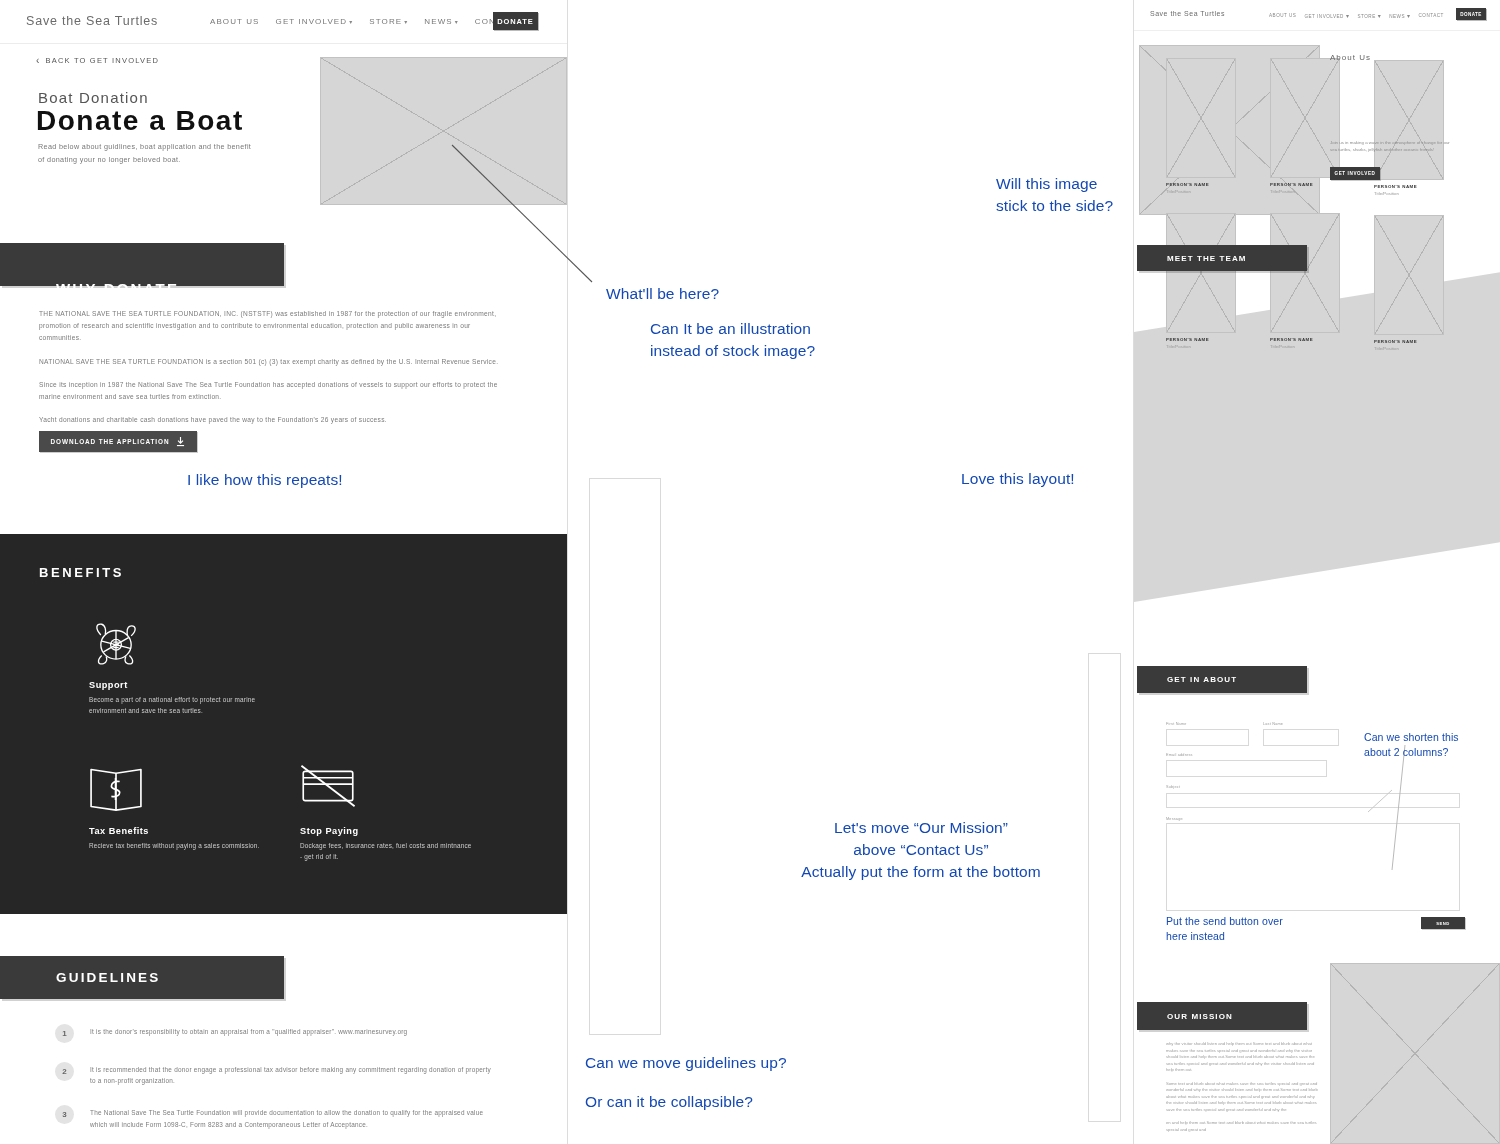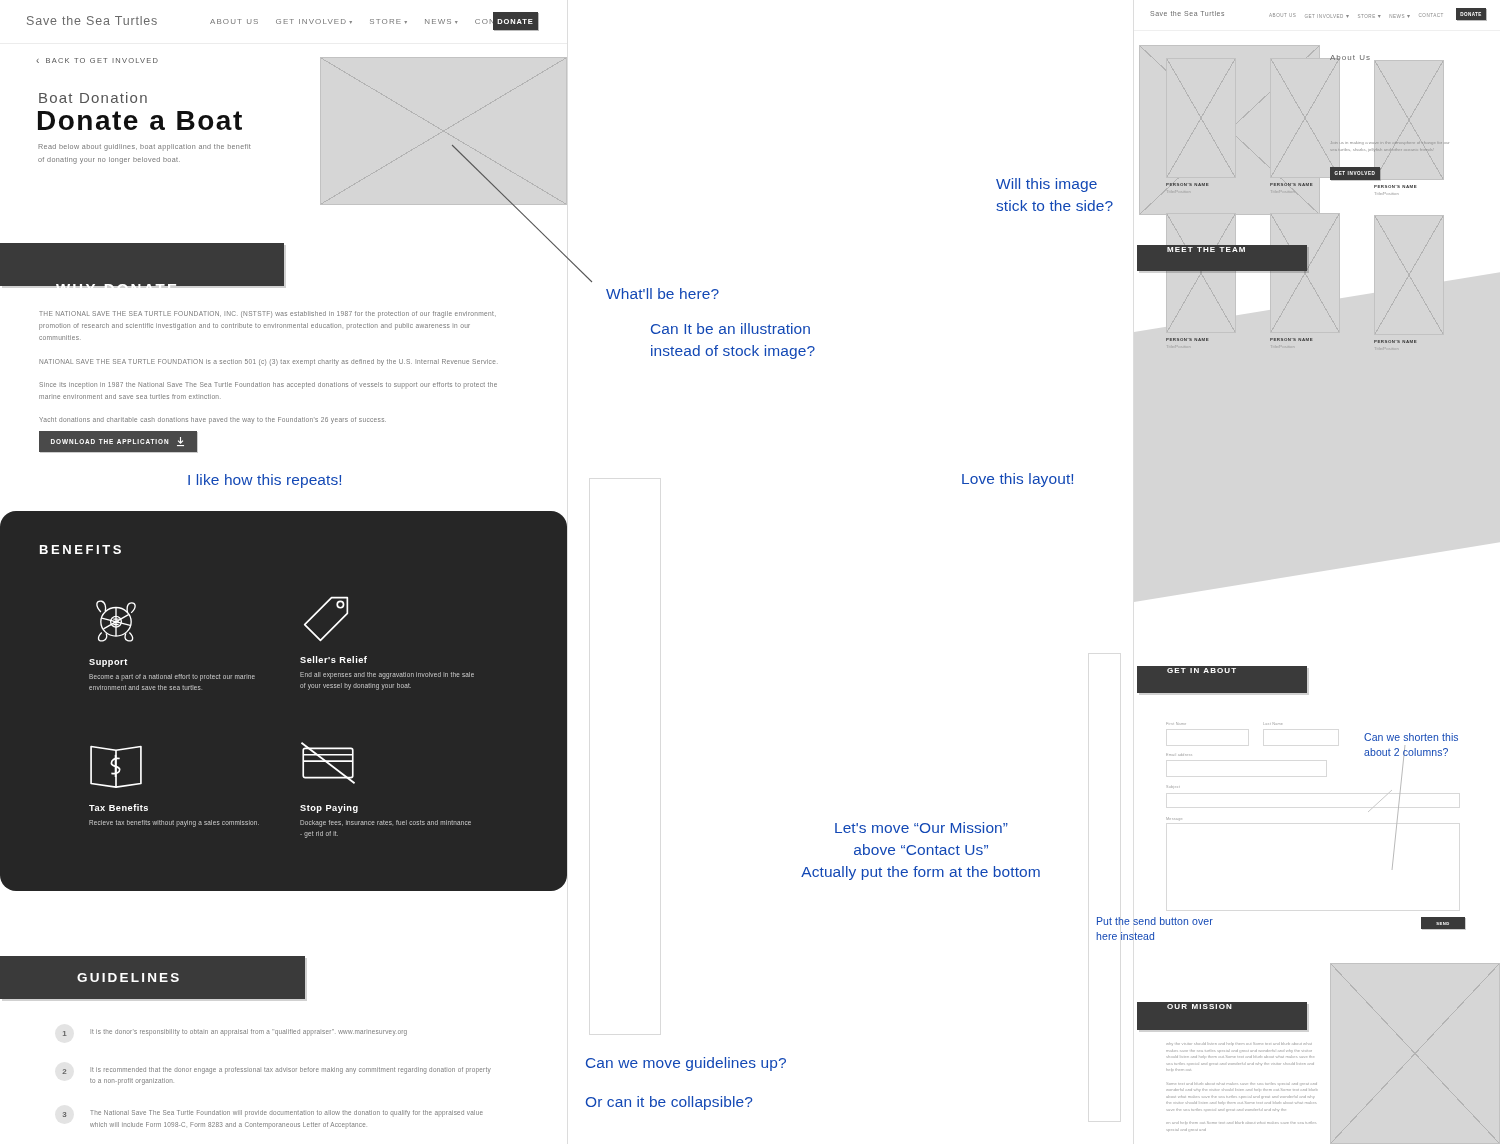--- a/index.html
+++ b/index.html
@@ -43,32 +43,32 @@
   .xbox::before,.xbox::after{content:"";position:absolute;left:0;top:0;width:100%;height:100%;
     background:linear-gradient(to bottom right,transparent calc(50% - .5px),#b3b3b3 calc(50% - .5px),#b3b3b3 calc(50% + .5px),transparent calc(50% + .5px));}
   .xbox::after{background:linear-gradient(to bottom left,transparent calc(50% - .5px),#b3b3b3 calc(50% - .5px),#b3b3b3 calc(50% + .5px),transparent calc(50% + .5px));}
 
   
   .sec-bar{position:absolute;left:0;background:#3a3a3a;box-shadow:2px 2px 0 rgba(0,0,0,.18);display:flex;align-items:center;}
   .sec-bar .sec-label{color:#fff;font-weight:bold;letter-spacing:2.2px;}
 
   #bar-why{top:243px;width:284px;height:43px;}
   #bar-why .sec-label{margin-left:56px;font-size:15px;margin-top:48px;}
-  #bar-guidelines{top:956px;width:284px;height:43px;padding-left:21px;}
+  #bar-guidelines{top:956px;width:284px;height:43px;}
   #bar-guidelines .sec-label{margin-left:56px;font-size:13.5px;}
 
   
   .why-body{position:absolute;left:39px;top:308px;width:460px;}
   .why-p{font-size:6.6px;line-height:1.85;letter-spacing:.3px;color:#7a7a7a;margin:0 0 11px 0;}
   .dl-btn{position:absolute;left:39px;top:431px;width:158px;height:21px;background:#4a4a4a;color:#fff;
     display:flex;align-items:center;justify-content:center;gap:7px;font-size:6.4px;font-weight:bold;letter-spacing:.9px;
     box-shadow:1px 1px 0 rgba(0,0,0,.2);}
 
   
-  #benefits{position:absolute;left:0;top:511px;width:567px;height:380px;background:#262626;border-radius:16px;}
+  #benefits{position:absolute;left:0;top:534px;width:567px;height:380px;background:#262626;}
   .ben-title{position:absolute;left:39px;top:31px;color:#fff;font-size:13px;font-weight:bold;letter-spacing:2.6px;}
   .ben-item{position:absolute;width:175px;}
   .ben-item .ico{height:52px;margin-bottom:10px;}
   .ben-h{color:#fff;font-size:9.2px;font-weight:bold;letter-spacing:.5px;margin-bottom:5px;}
   .ben-p{color:#cfcfcf;font-size:6.4px;line-height:1.65;letter-spacing:.2px;}
   #ben-0{left:89px;top:84px;}
   #ben-1{left:300px;top:82px;}
   #ben-2{left:89px;top:230px;}
   #ben-3{left:300px;top:230px;}
 
@@ -87,21 +87,21 @@
   .rdonate{position:absolute;left:322px;top:8px;width:30px;height:12px;background:#3a3a3a;color:#fff;font-size:4.6px;
     font-weight:bold;letter-spacing:.4px;display:flex;align-items:center;justify-content:center;box-shadow:1px 1px 0 #bbb;}
 
   .rhero-img{position:absolute;left:5px;top:45px;width:181px;height:170px;}
   .rhero-eyebrow{position:absolute;left:1330px;top:53px;font-size:8px;letter-spacing:1px;color:#666;}
   .rhero-title{position:absolute;left:1329px;top:63px;width:150px;font-size:16.5px;font-weight:bold;letter-spacing:1px;line-height:1.25;color:#111;}
   .rhero-sub{position:absolute;left:1330px;top:139px;width:125px;font-size:4.4px;line-height:1.7;color:#8c8c8c;}
   .rget-btn{position:absolute;left:1330px;top:167px;width:50px;height:13px;background:#3a3a3a;color:#fff;font-size:4.6px;
     font-weight:bold;letter-spacing:.6px;display:flex;align-items:center;justify-content:center;box-shadow:1px 1px 0 rgba(0,0,0,.2);}
 
-  .rsec-bar{position:absolute;left:1137px;background:#3a3a3a;box-shadow:2px 2px 0 rgba(0,0,0,.18);display:flex;align-items:flex-start;}
+  .rsec-bar{position:absolute;left:1137px;background:#3a3a3a;box-shadow:2px 2px 0 rgba(0,0,0,.18);display:flex;align-items:center;}
   .rsec-bar .sec-label{color:#fff;font-weight:bold;letter-spacing:1.1px;font-size:8px;margin-left:30px;}
   #bar-team{top:245px;width:170px;height:26px;}
   #bar-touch{top:666px;width:170px;height:27px;}
   #bar-mission{top:1002px;width:170px;height:28px;}
 
   
   .diag-band{position:absolute;left:0;top:272px;width:367px;height:330px;overflow:hidden;}
   .diag-band svg{display:block;}
 
   
@@ -125,21 +125,21 @@
   .anno{position:absolute;color:#1449b5;font-size:15.5px;line-height:1.42;letter-spacing:.1px;}
   #anno-stick{left:996px;top:173px;}
   #anno-what{left:606px;top:283px;}
   #anno-illus{left:650px;top:318px;}
   #anno-repeats{left:187px;top:469px;}
   #anno-love{left:961px;top:468px;}
   #anno-mission{left:771px;top:817px;text-align:center;width:300px;}
   #anno-guide1{left:585px;top:1052px;}
   #anno-guide2{left:585px;top:1091px;}
   #anno-shorten{left:1364px;top:730px;font-size:10.5px;line-height:1.45;}
-  #anno-send{left:1096px;top:914px;font-size:10.5px;line-height:1.45;}
+  #anno-send{left:1166px;top:914px;font-size:10.5px;line-height:1.45;}
 
   
   .conn{position:absolute;pointer-events:none;}
   .bracket{position:absolute;border:1px solid #d9d9d9;background:transparent;}
   #bracket-left{left:589px;top:478px;width:70px;height:555px;}
   #bracket-right{left:1088px;top:653px;width:31px;height:467px;}
 </style>
 </head>
 <body>
 
@@ -201,30 +201,20 @@
             <path d="M13 19 C6 11 8 6 14 7 C18 8 19 14 18 18"></path>
             <path d="M47 20 C54 13 52 8 46 9 C42 10 42 16 43 20"></path>
             <path d="M14 42 C8 48 10 53 16 51 C20 50 20 46 19 43"></path>
             <path d="M45 42 C51 48 49 53 43 51 C39 50 40 46 41 43"></path>
           </svg>
         </div>
         <div class="ben-h">Support</div>
         <div class="ben-p">Become a part of a national effort to protect our marine environment and save the sea turtles.</div>
       </div>
 
-      <div class="ben-item" id="ben-1">
-        <div class="ico">
-          <svg width="52" height="52" viewBox="0 0 56 56" fill="none" stroke="#fff" stroke-width="1.8">
-            <path d="M34 5 L51 5 L51 22 L22 51 L5 34 Z" stroke-linejoin="round"></path>
-            <circle cx="43.5" cy="12.5" r="3.4"></circle>
-          </svg>
-        </div>
-        <div class="ben-h">Seller's Relief</div>
-        <div class="ben-p">End all expenses and the aggravation involved in the sale of your vessel by donating your boat.</div>
-      </div>
 
       <div class="ben-item" id="ben-2">
         <div class="ico">
           <svg width="54" height="48" viewBox="0 0 58 52" fill="none" stroke="#fff" stroke-width="1.8">
             <path d="M2 6 L2 46 L29 50 L56 46 L56 6 L29 10 Z" stroke-linejoin="round"></path>
             <path d="M29 10 L29 50"></path>
             <path d="M33 19 c-6 -1 -9 2 -9 5 c0 4 9 3 9 7 c0 3 -3 5 -9 4"></path>
             <path d="M28.5 15 L28.5 39"></path>
           </svg>
         </div>

